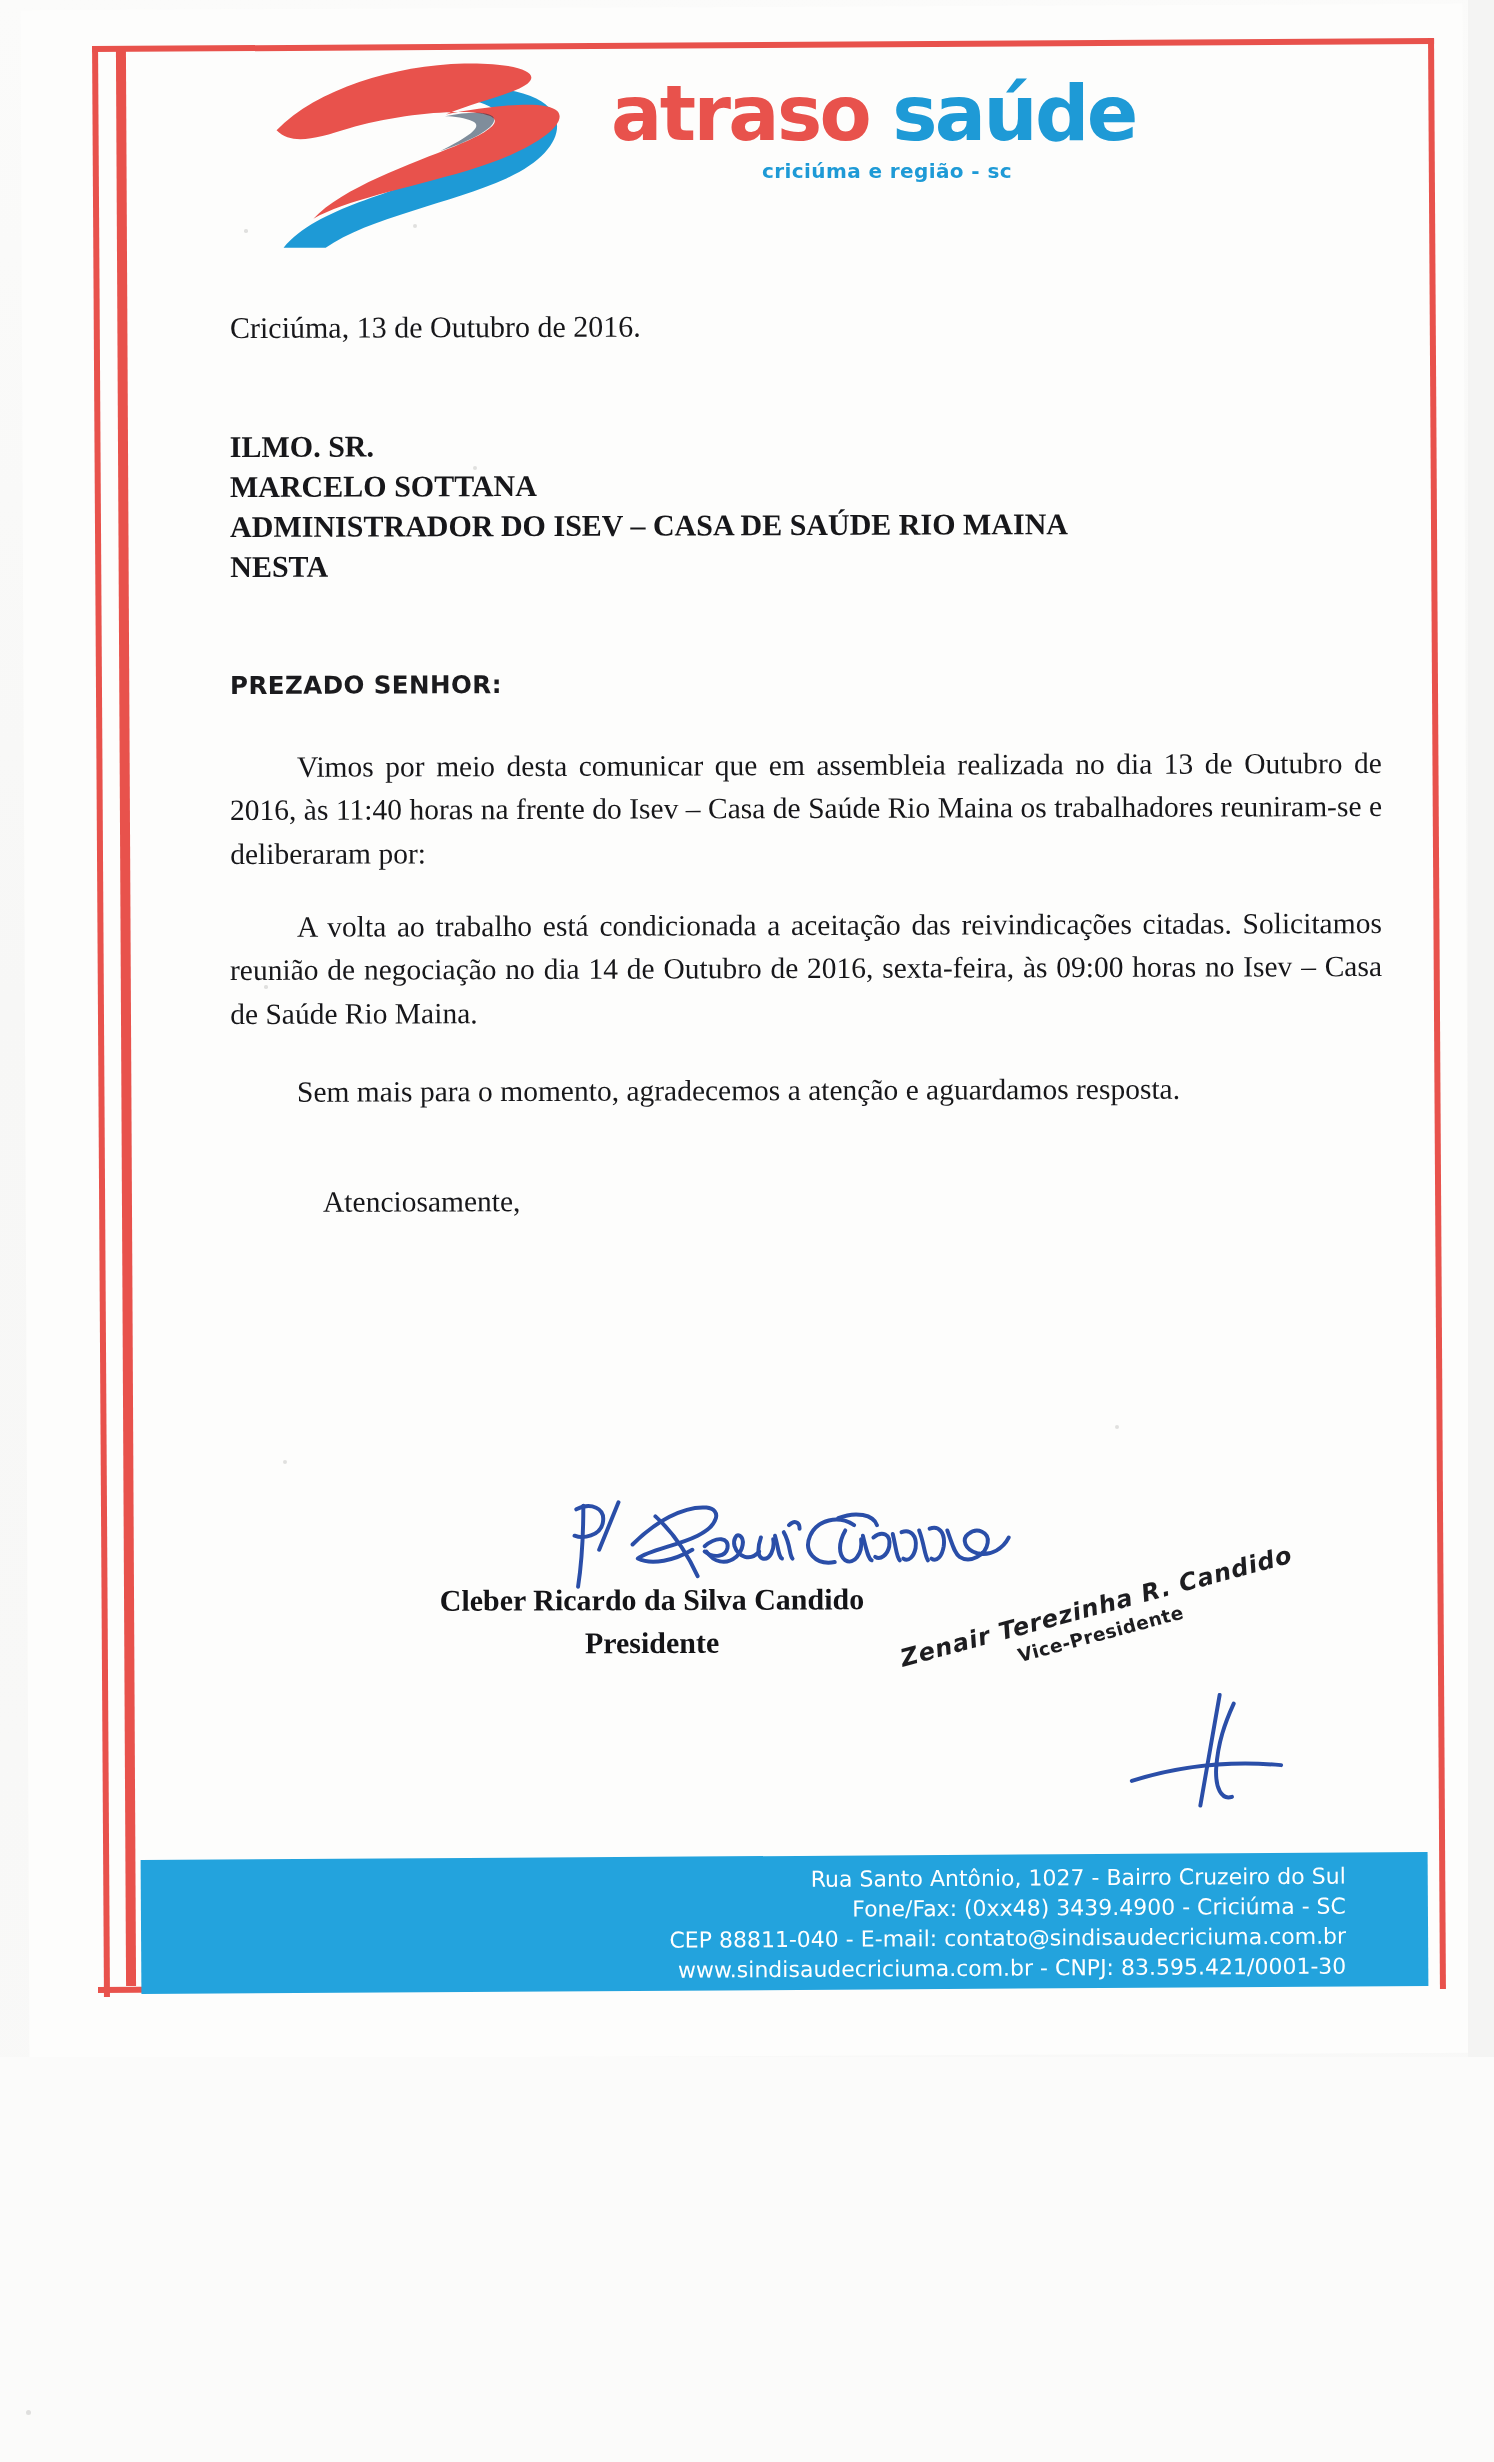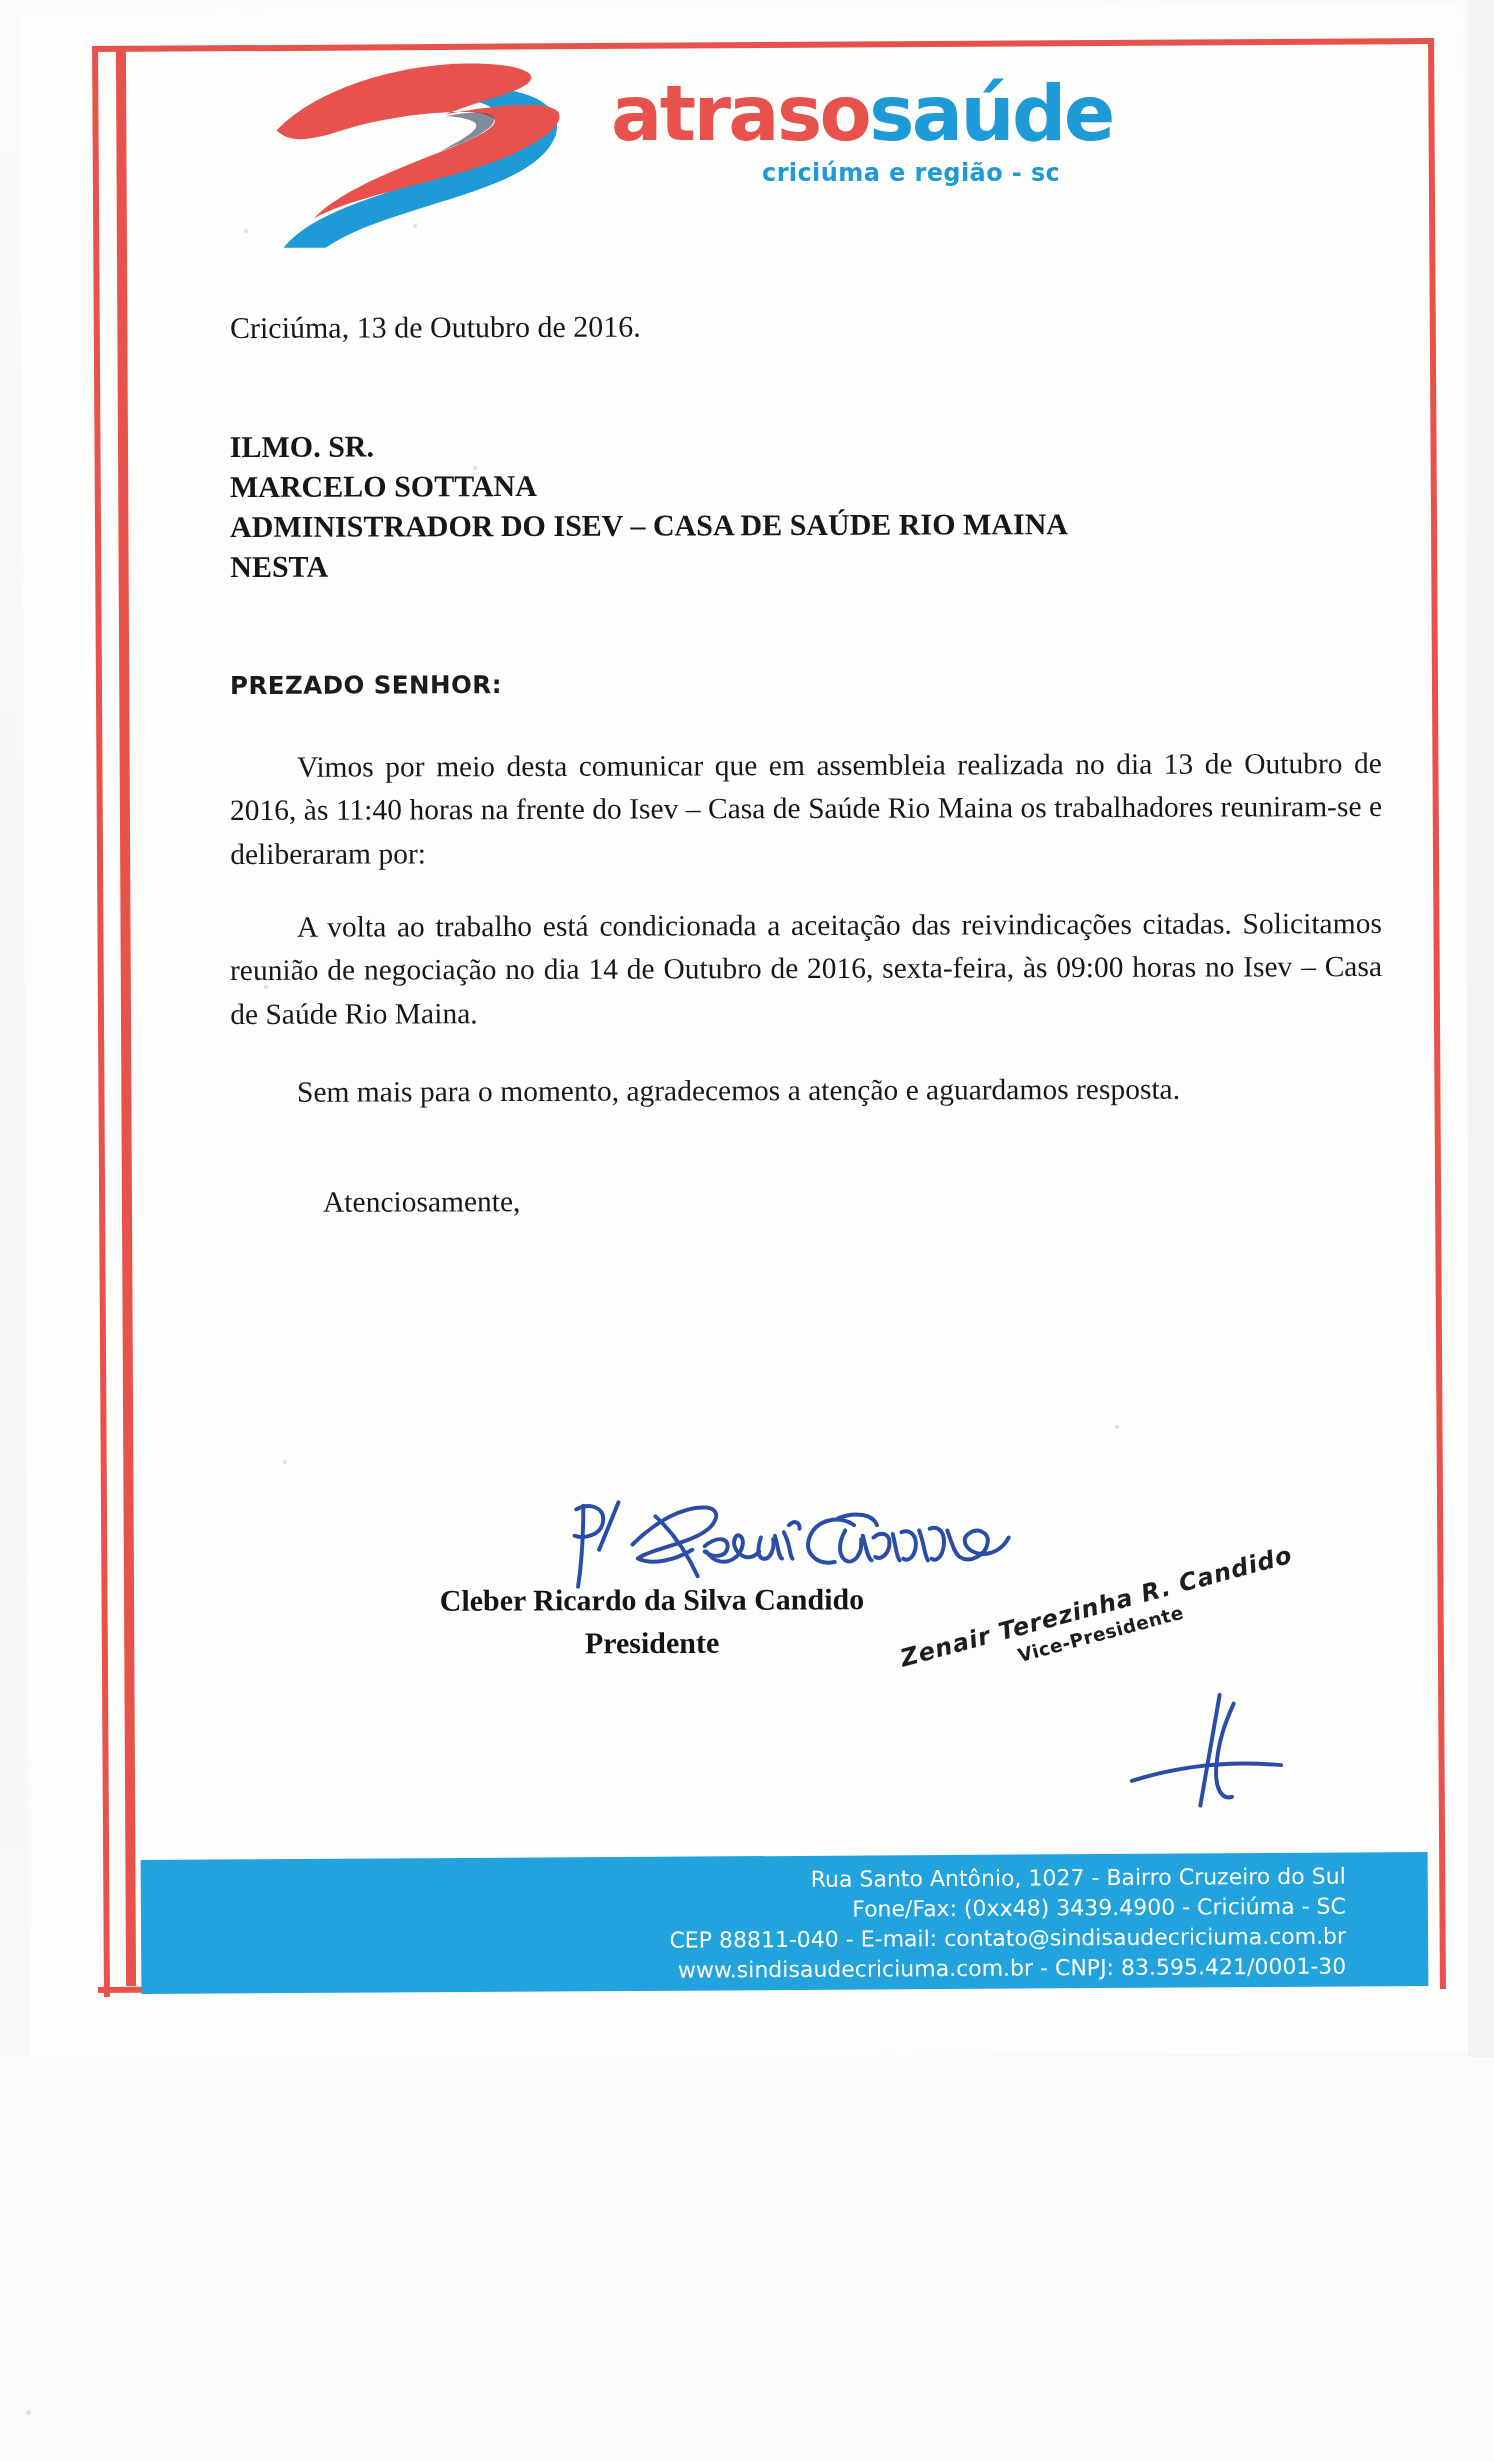--- a/index.html
+++ b/index.html
@@ -107,25 +107,25 @@
   }
   .wordmark-line {
     font-family: "DejaVu Sans", sans-serif;
     font-weight: bold;
     font-size: 76px;
     letter-spacing: -2.6px;
     line-height: 1;
     white-space: nowrap;
   }
   .wm-sindi { color: #e8524c; }
-  .wm-saude { color: #1e9ad6; }
+  .wm-saude { color: #1e9ad6; margin-left: 23px; }
   .wordmark-tagline {
     font-family: "DejaVu Sans", sans-serif;
     font-weight: bold;
-    font-size: 24px;
+    font-size: 20px;
     color: #1e9ad6;
     letter-spacing: 0.4px;
     margin-top: 7px;
     margin-left: 151px;
     white-space: nowrap;
   }
 
   
   #doc-body {
     position: absolute;

